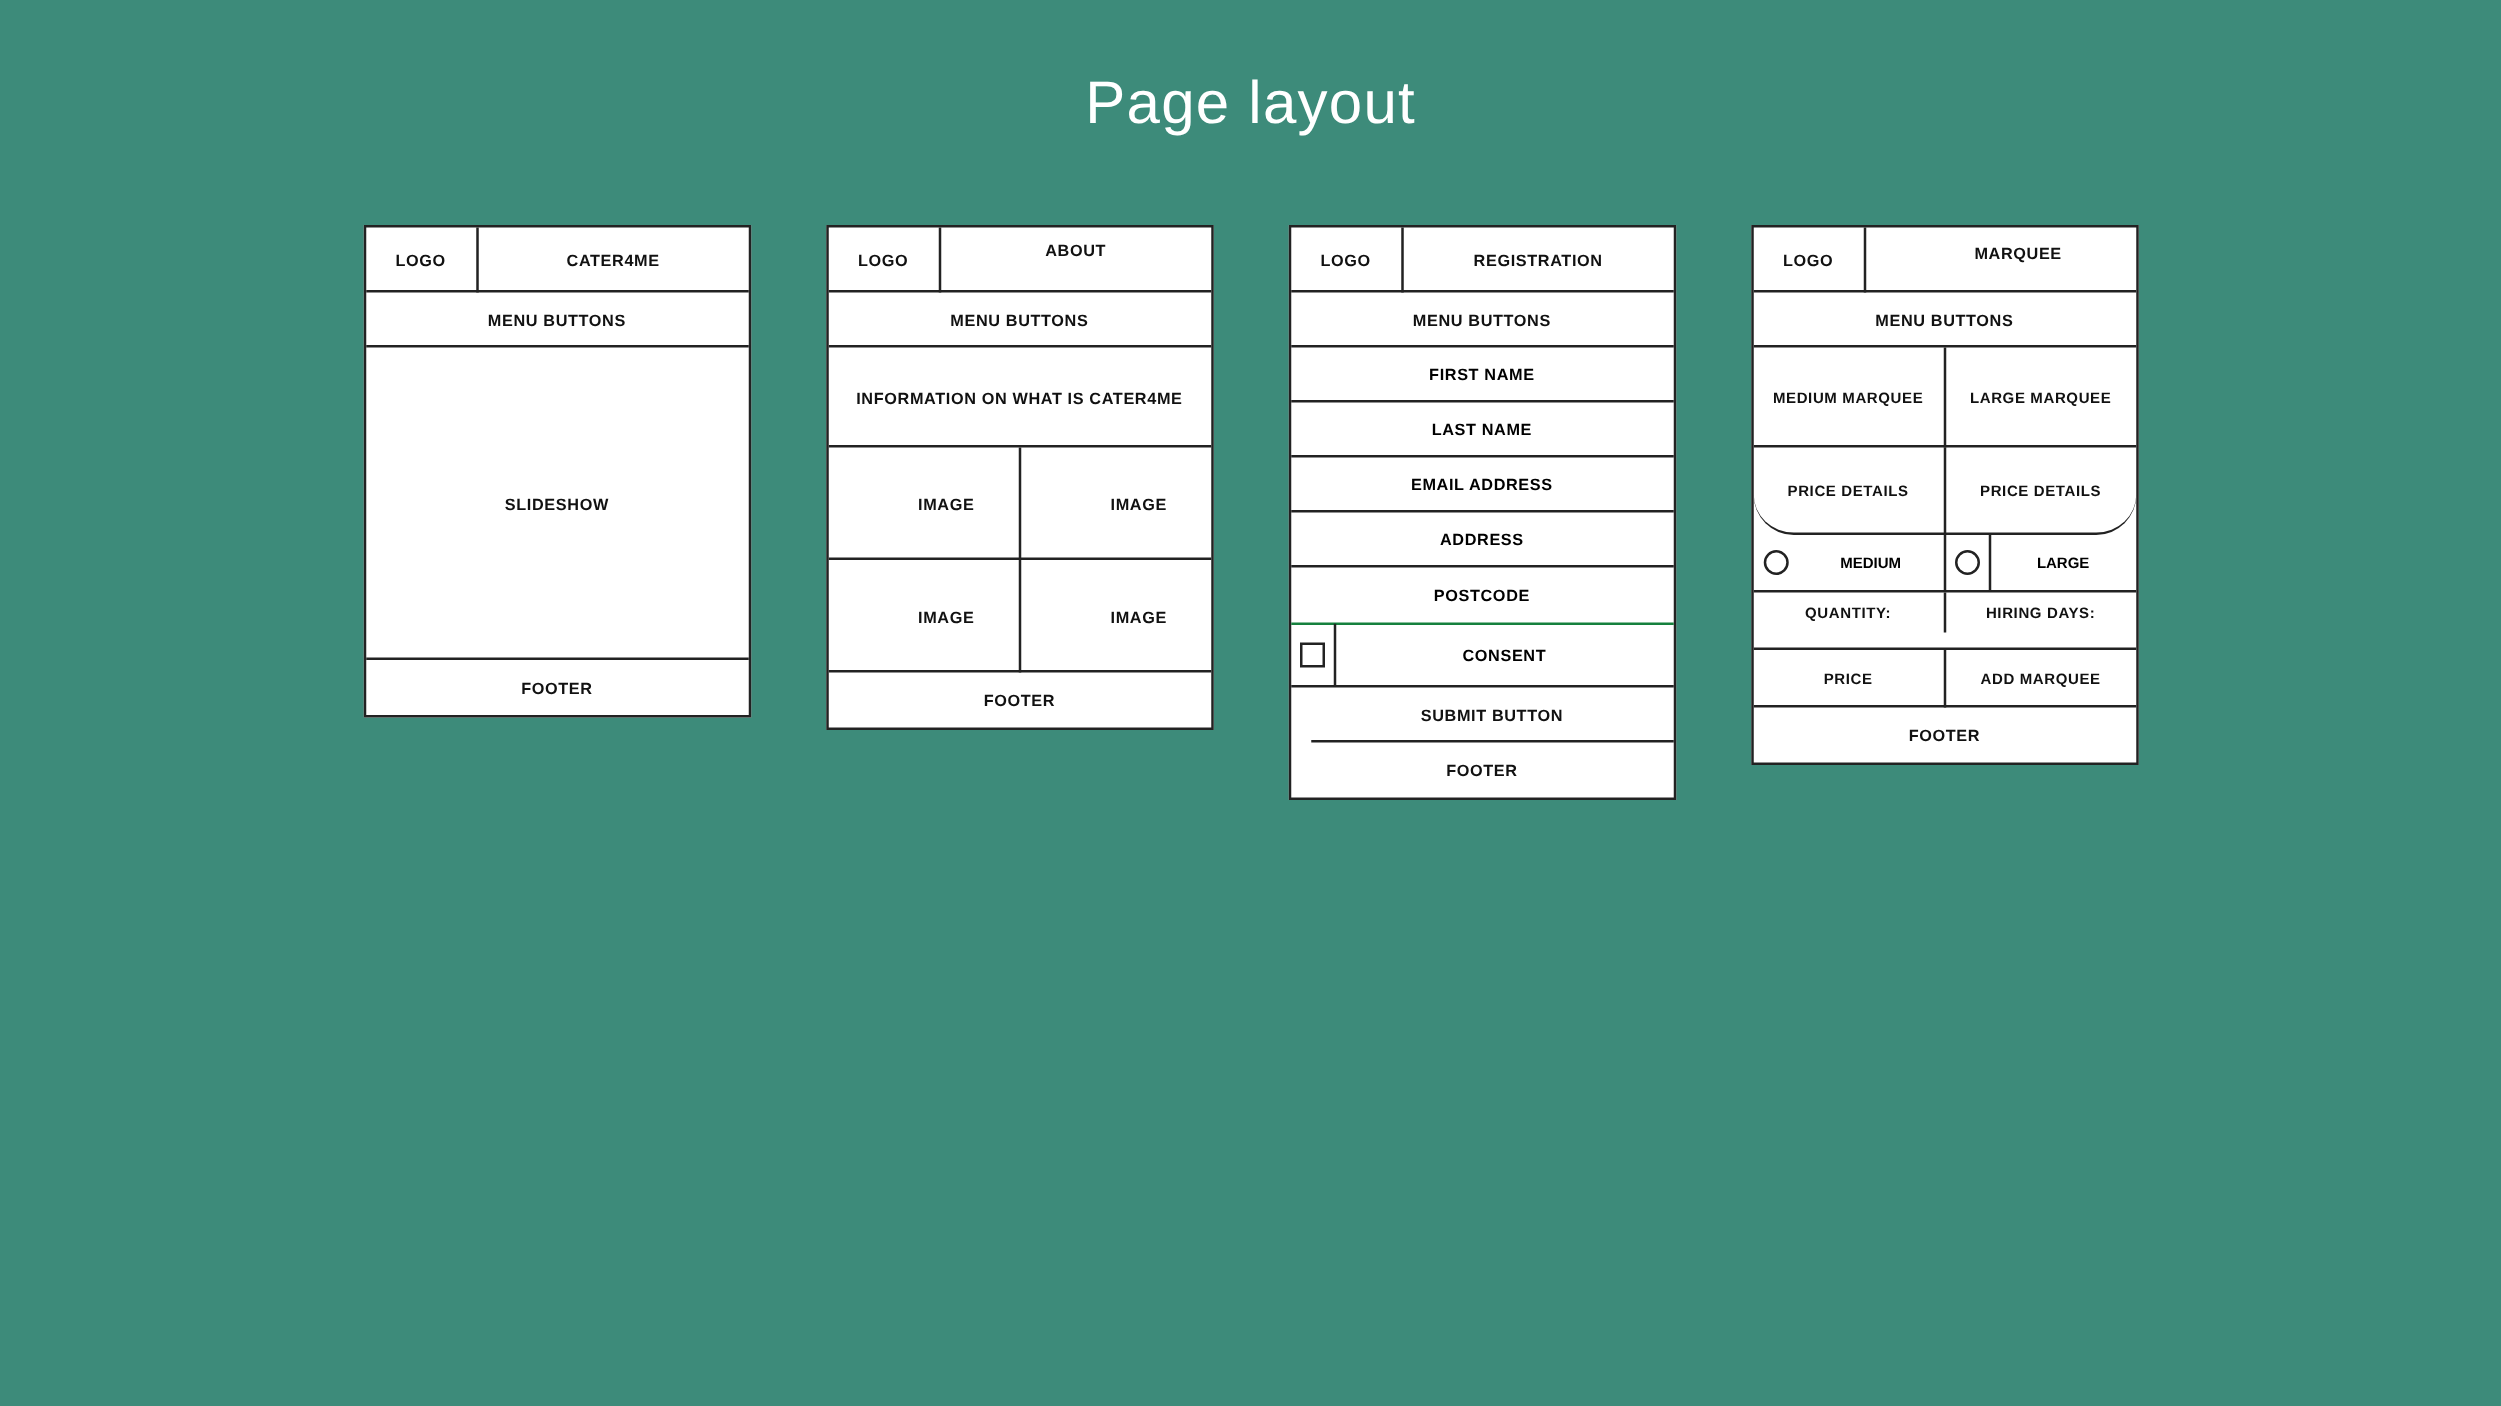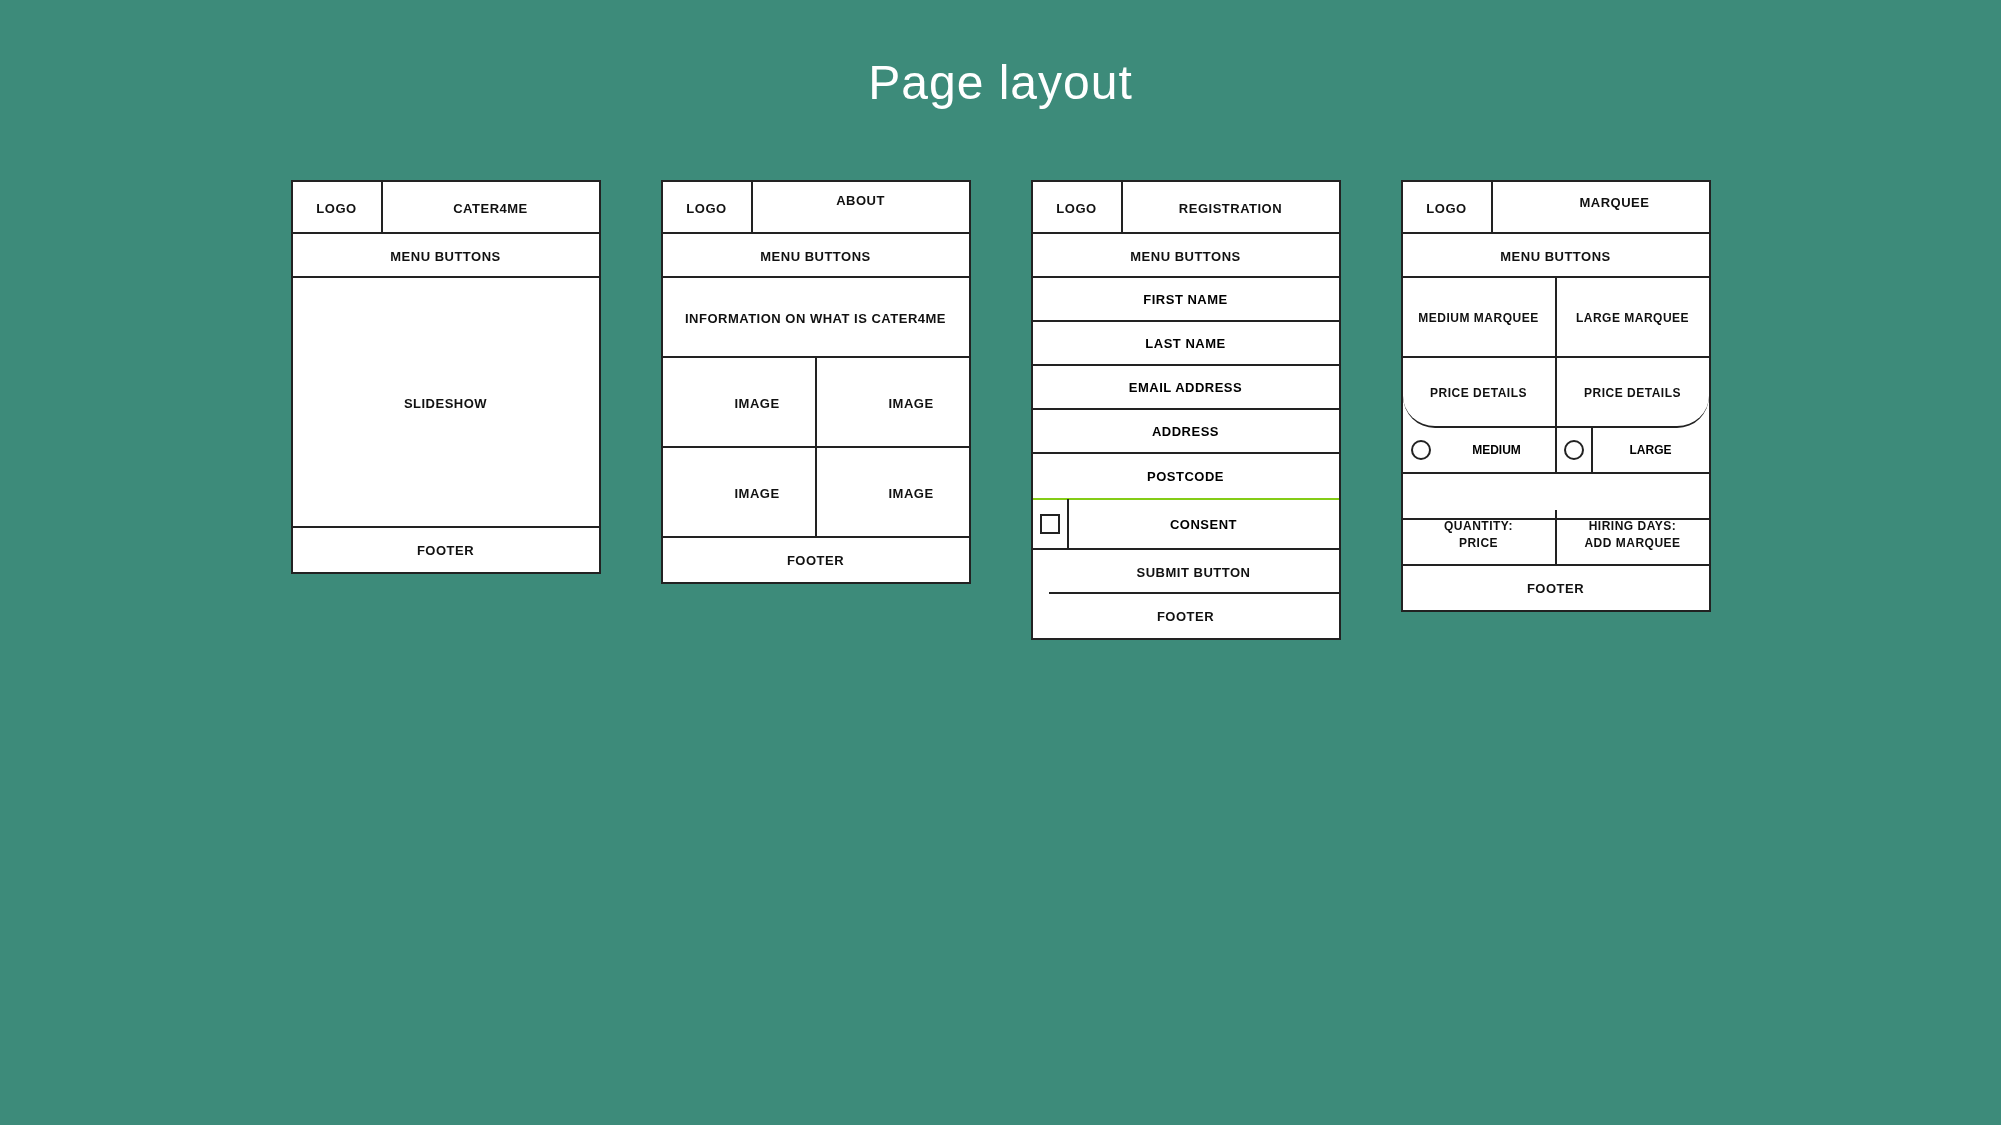--- a/index.html
+++ b/index.html
@@ -84,21 +84,21 @@
     .wf2 .footer-row { height: 44px; }
     .wf2 .footer-cell { flex: 1; height: 44px; }
 
     
     .wf3 { width: 310px; }
     .wf3 .header { height: 52px; }
     .wf3 .logo-cell { width: 90px; height: 52px; }
     .wf3 .title-cell { flex: 1; height: 52px; }
     .wf3 .menu-row { height: 44px; }
     .wf3 .menu-cell { flex: 1; height: 44px; }
-    .wf3 .form-area { border-bottom: 2px solid #84cc16; }
+    .wf3 .form-area { border-bottom: 2px solid #15803d; }
     .wf3 .form-field { height: 44px; display: flex; align-items: center; justify-content: center; border-bottom: 2px solid #222; font-size: 13px; font-weight: 600; letter-spacing: 0.5px; }
     .wf3 .form-field:last-child { border-bottom: none; }
     .wf3 .consent-row { height: 50px; display: flex; align-items: center; border-bottom: 2px solid #222; }
     .wf3 .consent-check { width: 36px; height: 50px; display: flex; align-items: center; justify-content: center; border-right: 2px solid #222; }
     .wf3 .consent-label { flex: 1; display: flex; align-items: center; justify-content: center; font-size: 13px; font-weight: 600; letter-spacing: 0.5px; }
     .wf3 .submit-row { height: 44px; margin-left: 16px; }
     .wf3 .submit-cell { flex: 1; height: 44px; }
     .wf3 .footer-row { height: 44px; }
     .wf3 .footer-cell { flex: 1; height: 44px; }
 
@@ -112,21 +112,21 @@
     .wf4 .marquee-options { height: 80px; }
     .wf4 .marquee-opt-cell { flex: 1; height: 80px; font-size: 12px; font-weight: 600; }
     .wf4 .price-row { height: 70px; border-radius: 32px; }
     .wf4 .price-cell { flex: 1; height: 70px; font-size: 12px; font-weight: 600; }
     .wf4 .radio-row { height: 46px; display: flex; align-items: center; border-bottom: 2px solid #222; }
     .wf4 .radio-btn { width: 36px; height: 46px; display: flex; align-items: center; justify-content: center; }
     .wf4 .radio-label { flex: 1; height: 46px; display: flex; align-items: center; justify-content: center; font-size: 12px; font-weight: 600; border-right: 2px solid #222; }
     .wf4 .radio-btn2 { width: 36px; height: 46px; display: flex; align-items: center; justify-content: center; border-right: 2px solid #222; }
     .wf4 .radio-label2 { flex: 1; height: 46px; display: flex; align-items: center; justify-content: center; font-size: 12px; font-weight: 600; }
     .wf4 .input-row { height: 46px; }
-    .wf4 .input-cell { flex: 1; height: 32px; font-size: 12px; font-weight: 600; margin-top: 36px; }
+    .wf4 .input-cell { flex: 1; height: 32px; font-size: 12px; font-weight: 600; }
     .wf4 .action-row { height: 46px; }
     .wf4 .action-cell { flex: 1; height: 46px; font-size: 12px; font-weight: 600; }
     .wf4 .footer-row { height: 44px; }
     .wf4 .footer-cell { flex: 1; height: 44px; }
 
     
     .radio-circle {
       width: 20px;
       height: 20px;
       border-radius: 50%;

